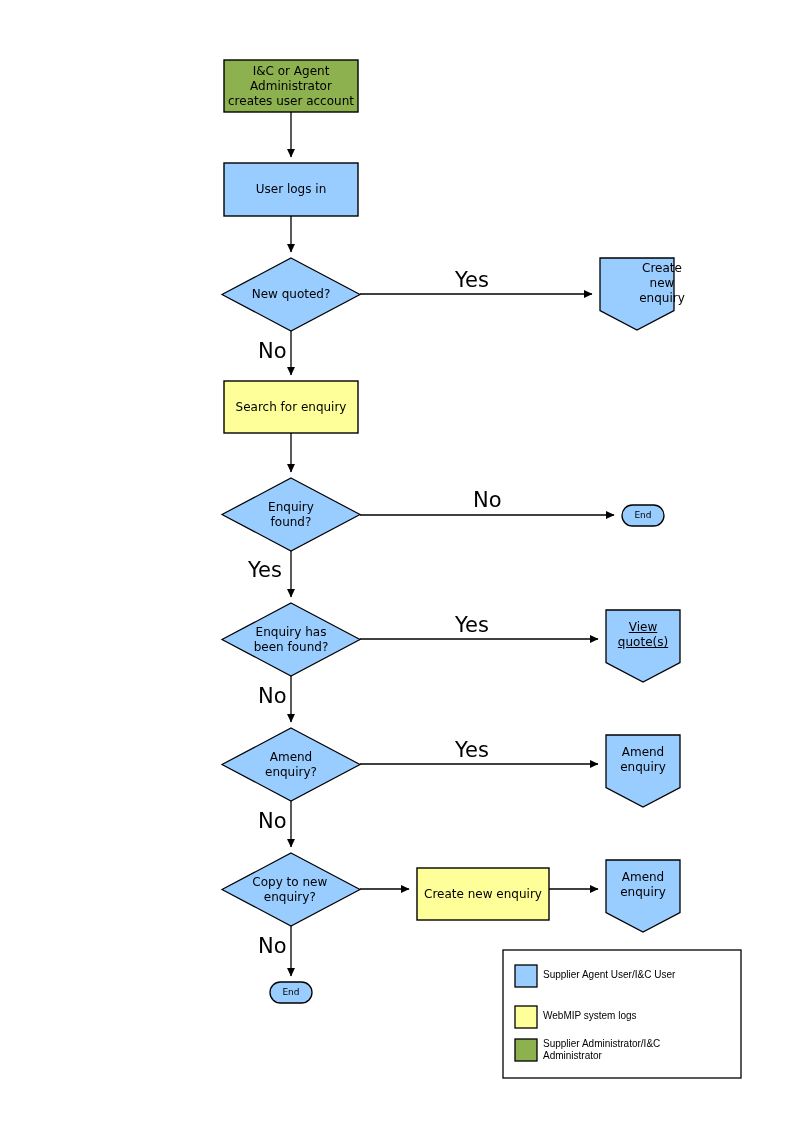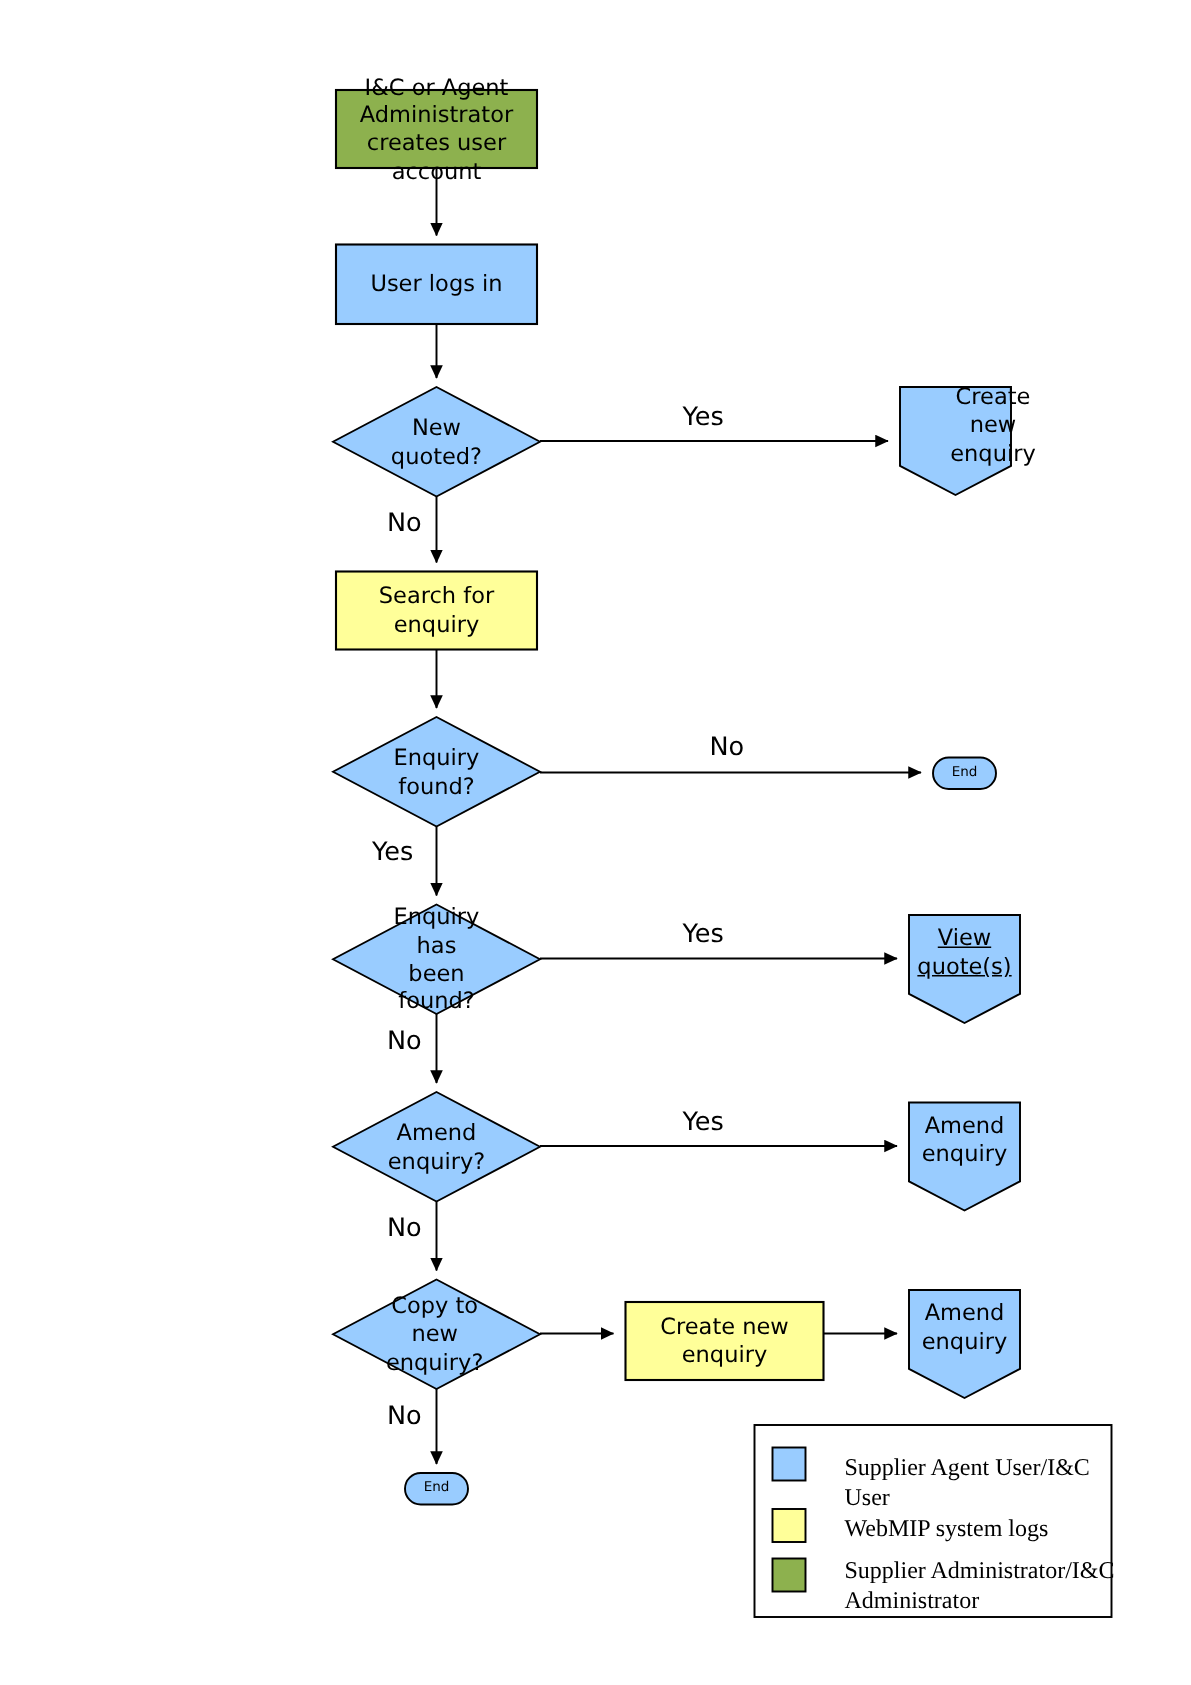--- a/index.html
+++ b/index.html
@@ -22,42 +22,41 @@
     left: 0;
     top: 0;
   }
   .node-label {
     position: absolute;
     display: flex;
     align-items: center;
     justify-content: center;
     text-align: center;
     font-family: "DejaVu Sans", sans-serif;
-    font-size: 15px;
+    font-size: 12px;
     color: #000000;
     line-height: 1.25;
     pointer-events: none;
     white-space: pre-line;
   }
   .edge-label {
     position: absolute;
     font-family: "DejaVu Sans", sans-serif;
-    font-size: 17px;
+    font-size: 21px;
     color: #000000;
     line-height: 1;
     text-align: right;
   }
   .legend-text {
     position: absolute;
-    font-family: Liberation Serif, serif;
-    font-size: 16px;
+    font-family: Liberation Sans, sans-serif;
+    font-size: 10px;
     color: #000000;
     line-height: 1.22;
     white-space: pre-line;
-    margin-left: 20px;
   }
 </style>
 </head>
 <body>
 
 <div id="canvas">
   <svg id="flow-svg" width="794" height="1123">
     <defs>
       <marker id="arrowhead" markerWidth="9" markerHeight="9" refX="8.5" refY="4.2" orient="auto" markerUnits="userSpaceOnUse">
         <path d="M0,0 L9,4.2 L0,8.4 z" fill="#000000"></path>

